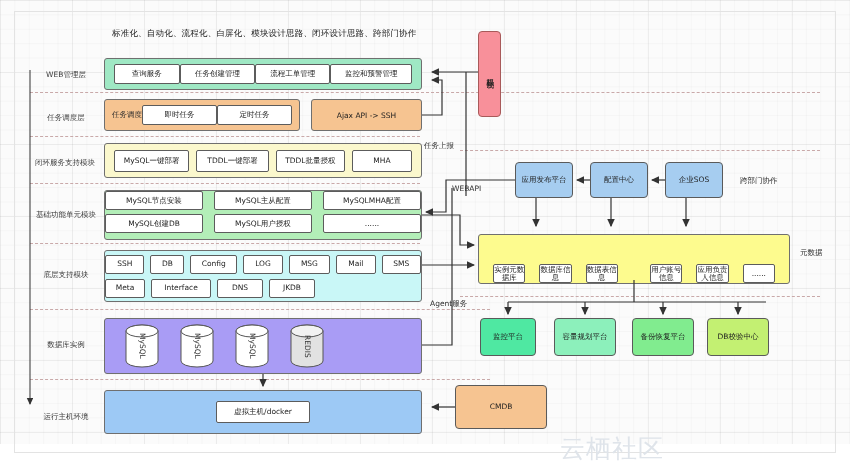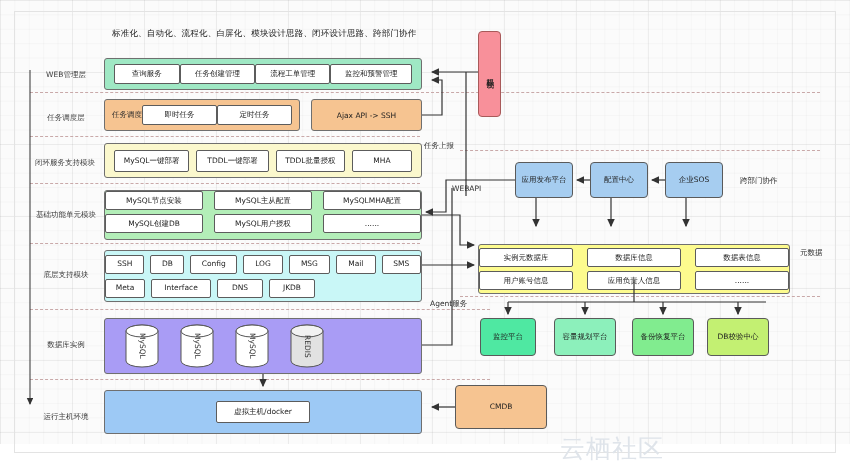--- a/index.html
+++ b/index.html
@@ -199,21 +199,21 @@
     <span>应用发布平台</span>
   </div>
   <div class="abs node" style="left:590px;top:162px;width:58px;height:36px;background:#a6cdf0;">
     <span>配置中心</span>
   </div>
   <div class="abs node" style="left:665px;top:162px;width:58px;height:36px;background:#a6cdf0;">
     <span>企业SOS</span>
   </div>
   <div class="abs plain-label" style="left:740px;top:176px;">跨部门协作</div>
 
-  <div class="abs band" style="left:478px;top:244px;width:312px;height:50px;background:#fdfb8e;flex-direction:column;justify-content:center;gap:4px;">
+  <div class="abs band" style="left:478px;top:234px;width:312px;height:50px;background:#fdfb8e;justify-content:center;gap:4px;align-items:flex-end;">
     <div style="display:flex;gap:14px;padding:0 14px;width:100%;">
       <div class="chip" style="flex:1;height:17px;">实例元数据库</div>
       <div class="chip" style="flex:1;height:17px;">数据库信息</div>
       <div class="chip" style="flex:1;height:17px;">数据表信息</div>
     </div>
     <div style="display:flex;gap:14px;padding:0 14px;width:100%;">
       <div class="chip" style="flex:1;height:17px;">用户账号信息</div>
       <div class="chip" style="flex:1;height:17px;">应用负责人信息</div>
       <div class="chip" style="flex:1;height:17px;">......</div>
     </div>

